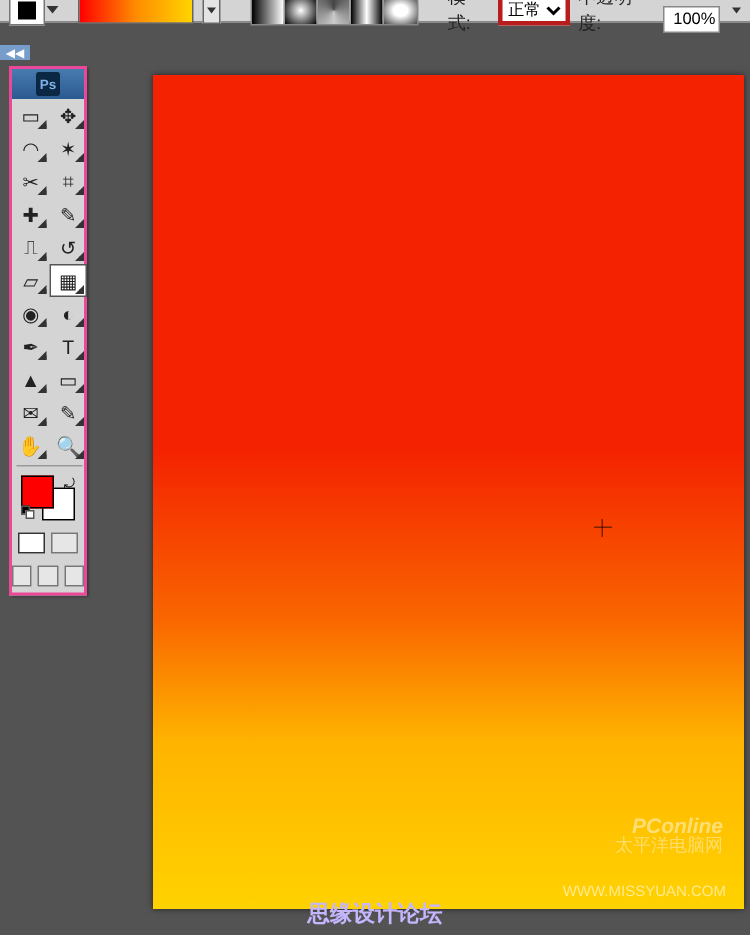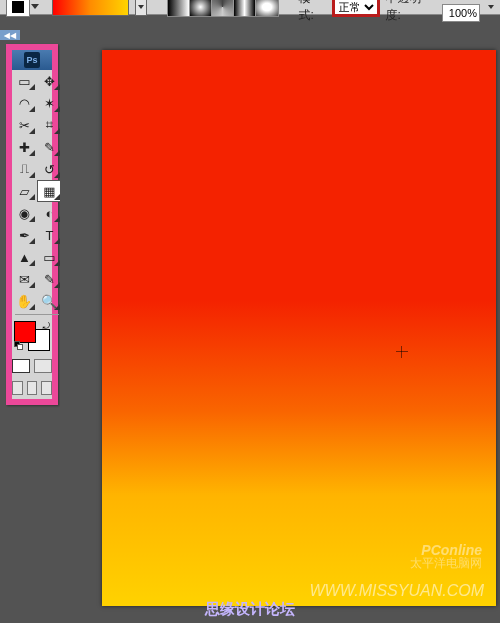--- a/index.html
+++ b/index.html
@@ -24,21 +24,21 @@
 .label { font-size: 12px; color: #222; }
 .select { height: 20px; font-size: 11px; border: 3px solid #b91c1c; background: #fff; }
 .opacity-box { width: 38px; height: 18px; background: #fff; border: 1px solid #888; font-size: 11px; text-align: right; padding-right: 2px; line-height: 16px; margin-top: 12px; }
 .tri-small { border-left: 3px solid transparent; border-right: 3px solid transparent; border-top: 4px solid #333; margin-left: 2px; }
 
 
 .collapse-bar { position: absolute; left: 0; top: 30px; width: 20px; height: 10px; background: #779ecb; display: flex; align-items: center; justify-content: center; z-index: 5; }
 .collapse-bar .arr { color: #fff; font-size: 8px; }
 
 
-.tools { position: absolute; left: 6px; top: 44px; width: 52px; background: #d4d4d4; border: 6px solid #ec4899; box-shadow: 1px 1px 2px rgba(0,0,0,.4); }
+.tools { position: absolute; left: 6px; top: 44px; width: 52px; background: #d4d4d4; border: 2px solid #ec4899; box-shadow: 1px 1px 2px rgba(0,0,0,.4); }
 .tools-header { height: 20px; background: linear-gradient(#4a7bb0, #2a5a90); display: flex; align-items: center; justify-content: center; }
 .ps-logo { width: 16px; height: 16px; background: #0a2744; color: #7fb0e6; font-size: 9px; font-weight: bold; display: flex; align-items: center; justify-content: center; border-radius: 2px; }
 .tool-grid { display: grid; grid-template-columns: 1fr 1fr; }
 .tool { width: 25px; height: 22px; display: flex; align-items: center; justify-content: center; border: 1px solid transparent; font-size: 13px; color: #222; position: relative; }
 .tool.active { background: #fff; border: 1px solid #555; }
 .tool .corner { position: absolute; right: 1px; bottom: 1px; border-left: 3px solid transparent; border-top: 3px solid transparent; border-right: 3px solid #333; border-bottom: 3px solid #333; width: 0; height: 0; }
 .divider { height: 1px; background: #999; grid-column: 1 / 3; margin: 2px 3px; }
 .colors { padding: 4px; display: flex; flex-direction: column; align-items: center; }
 .fgbg { position: relative; width: 36px; height: 30px; }
 .fg { position: absolute; left: 0; top: 0; width: 22px; height: 22px; background: #f00; border: 1px solid #000; }
@@ -55,21 +55,21 @@
 .workspace { position: absolute; left: 60px; top: 32px; right: 0; bottom: 0; background: #535353; }
 .canvas { position: absolute; left: 24px; top: 18px; width: 394px; height: 556px; background: linear-gradient(180deg, #f42200 0%, #f42200 45%, #f96500 65%, #ffb400 80%, #ffd200 100%); box-shadow: 0 0 4px rgba(0,0,0,.6); margin-left: 18px; }
 .crosshair { position: absolute; left: 294px; top: 296px; width: 12px; height: 12px; }
 .crosshair::before, .crosshair::after { content: ""; position: absolute; background: rgba(0,0,0,.5); }
 .crosshair::before { left: 5px; top: 0; width: 1px; height: 12px; }
 .crosshair::after { left: 0; top: 5px; width: 12px; height: 1px; }
 
 
 .wm1 { position: absolute; right: 14px; bottom: 48px; font-size: 14px; font-style: italic; color: rgba(255,255,255,.45); font-weight: bold; }
 .wm2 { position: absolute; right: 14px; bottom: 34px; font-size: 12px; color: rgba(255,255,255,.4); }
-.wm3 { position: absolute; right: 12px; bottom: 6px; font-size: 16px; color: rgba(255,255,255,.55); font-style: italic; }
+.wm3 { position: absolute; right: 12px; bottom: 6px; font-size: 10px; color: rgba(255,255,255,.55); }
 .wm4 { position: absolute; left: 50%; bottom: 4px; transform: translateX(-50%); font-size: 15px; color: #c4b5fd; font-weight: bold; }
 </style>
 </head>
 <body>
 
 <div class="options-bar">
   <div class="opt-swatch">
     <div class="sq"></div>
       <div class="dd"></div>
   </div>

